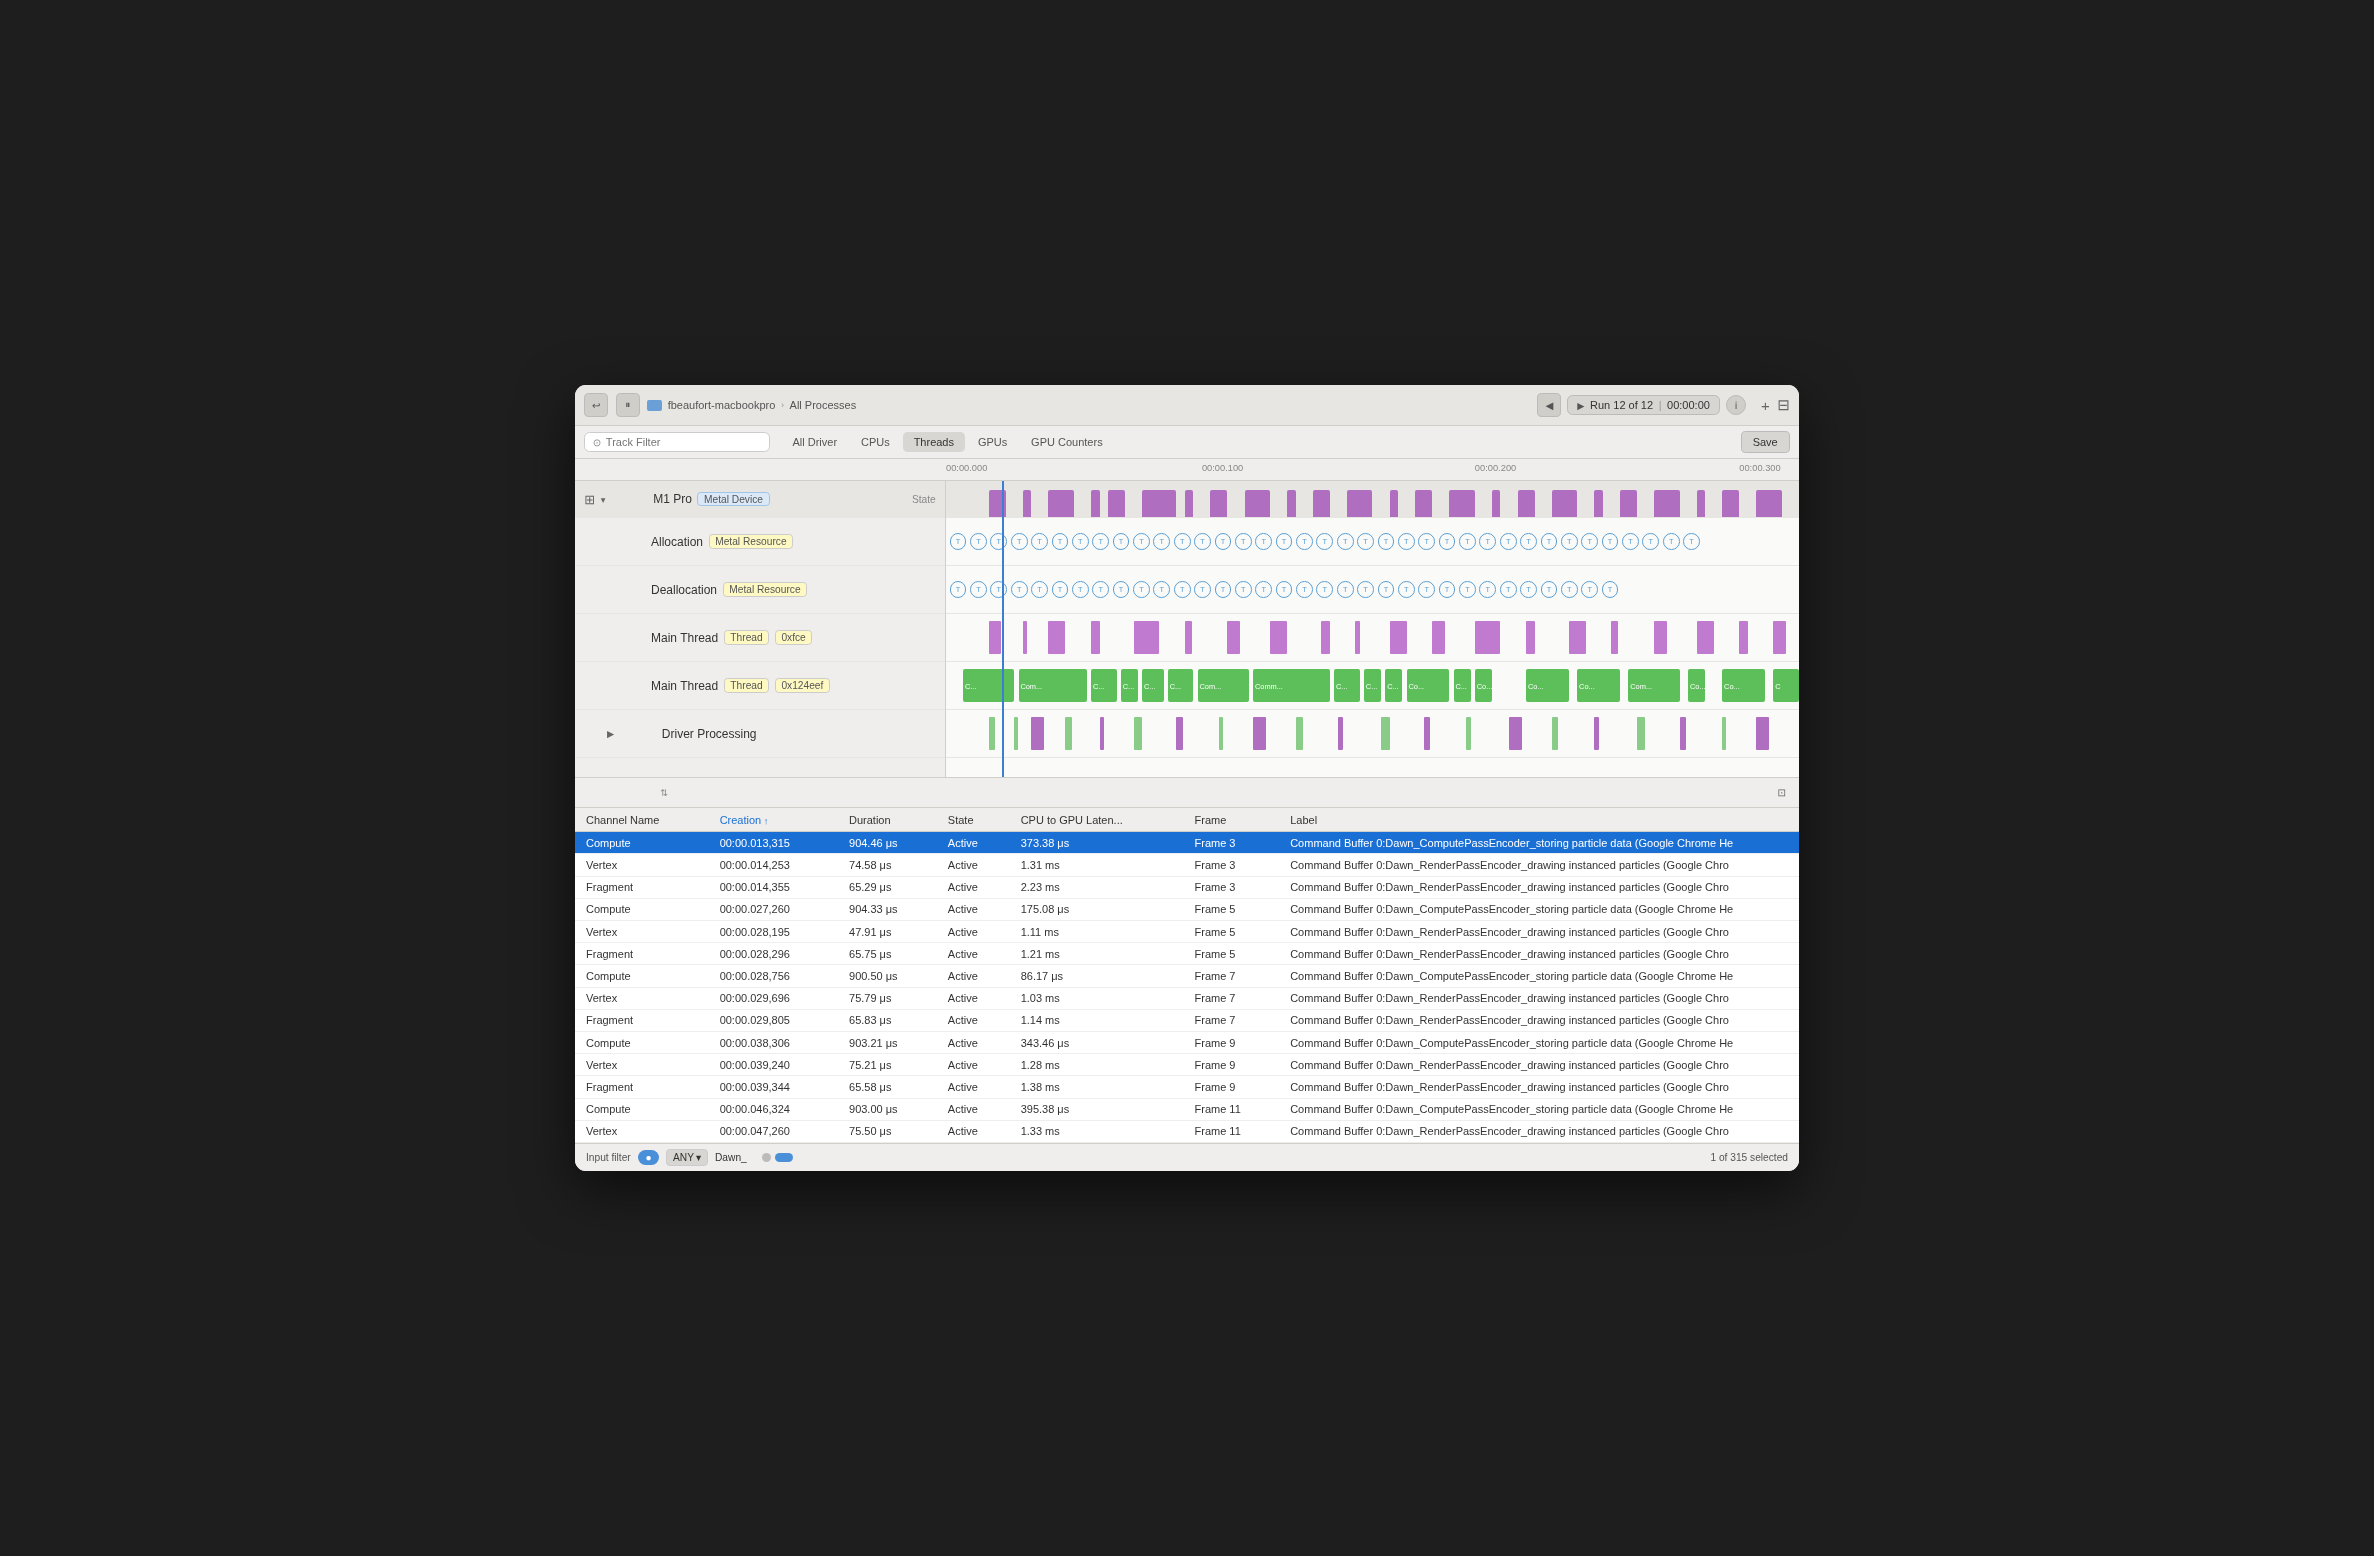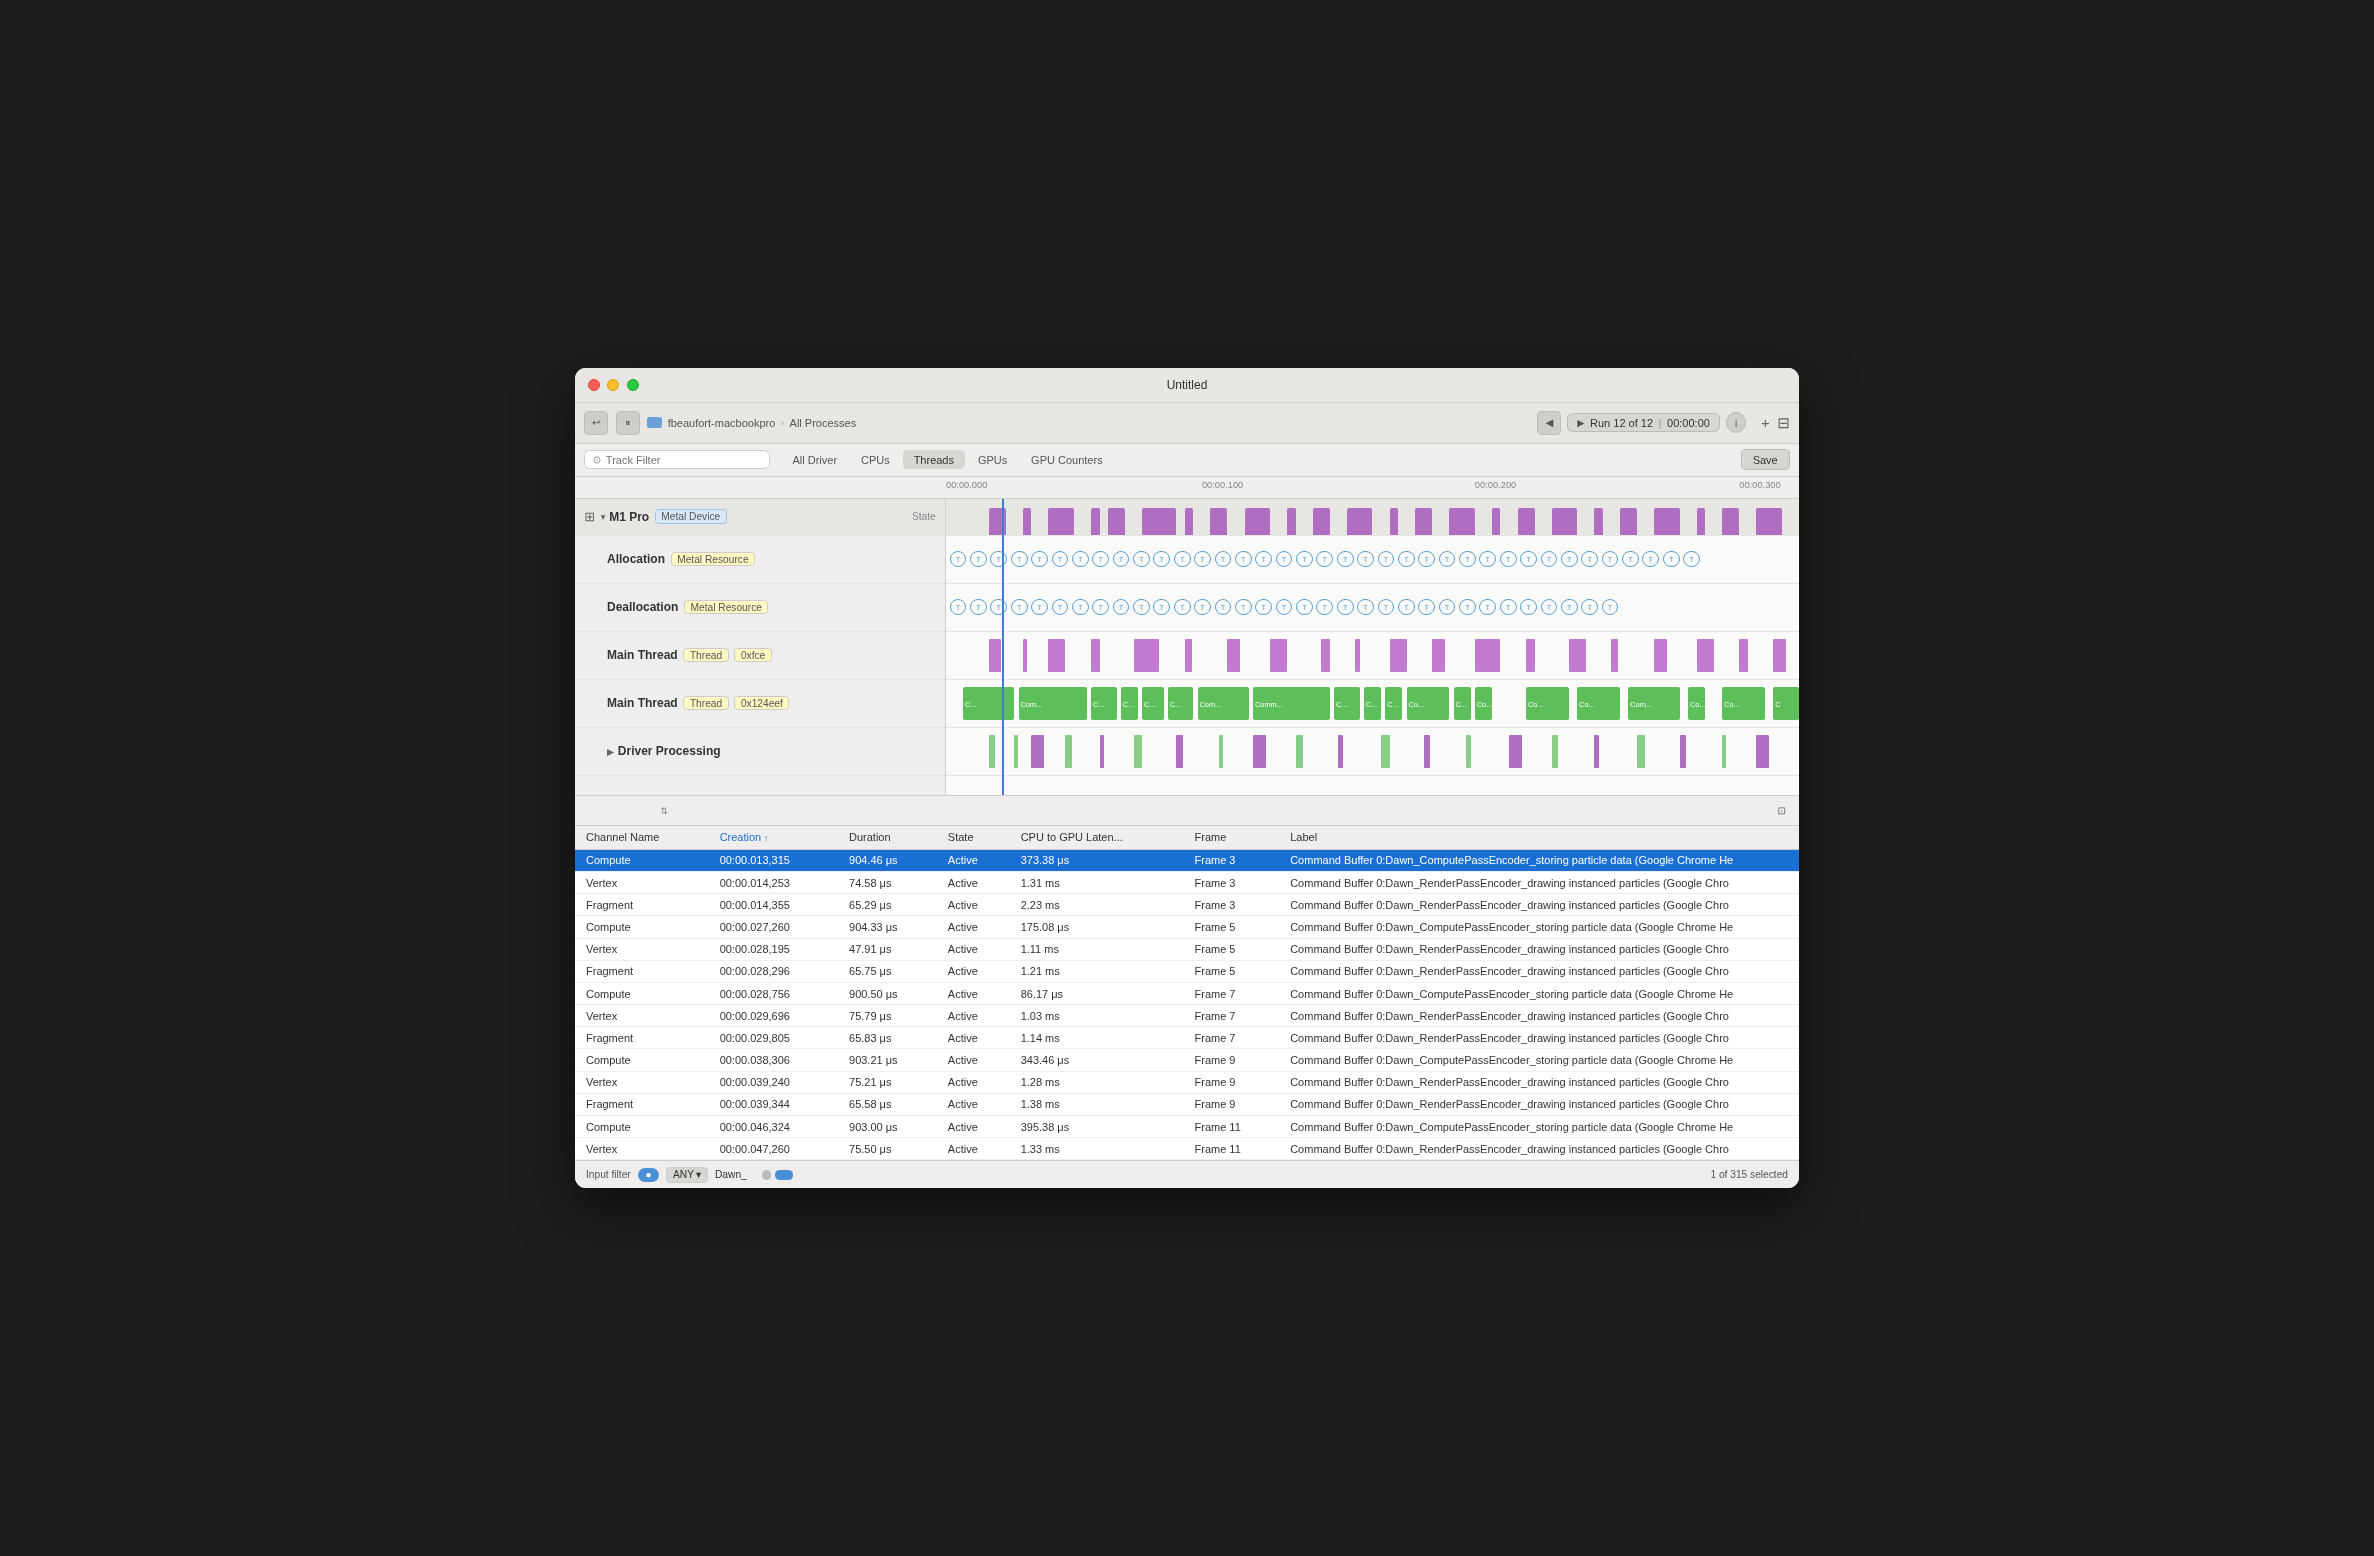--- a/index.html
+++ b/index.html
@@ -221,22 +221,23 @@
       padding: 0 9.3px;
       height: 48px;
       border-bottom: 0.9px solid #e8e6e3;
     }
     .track-label-row.header-row {
       height: 37px;
       background: #e8e6e3;
     }
     .track-name {
       font-size: 12px;
-      font-weight: 700;
-      color: #333;
+      font-weight: 400;
+      color: #333;
+      margin-left: 44px;
     }
     .track-state-label {
       margin-left: auto;
       font-size: 10.2px;
       color: #888;
     }
     .sub-track {
       padding-left: 32px;
     }
     .badge {
@@ -454,28 +455,20 @@
     
     ::-webkit-scrollbar { width: 5.6px; height: 5.6px; }
     ::-webkit-scrollbar-track { background: #f0eeec; }
     ::-webkit-scrollbar-thumb { background: #ccc; border-radius: 2.8px; }
   </style>
 </head>
 <body>
 
 <div class="window">
 
-  <div class="titlebar">
-    <div class="traffic-lights">
-      <div class="traffic-light tl-red"></div>
-      <div class="traffic-light tl-yellow"></div>
-      <div class="traffic-light tl-green"></div>
-    </div>
-    <div class="titlebar-title">Untitled</div>
-  </div>
 
   <div class="toolbar">
     <div class="toolbar-btn">↩</div>
     <div class="toolbar-btn">⏸</div>
     <div class="toolbar-breadcrumb">
       <span class="monitor-icon"></span>
       <span>fbeaufort-macbookpro</span>
       <span class="chevron">›</span>
       <span>All Processes</span>
     </div>

